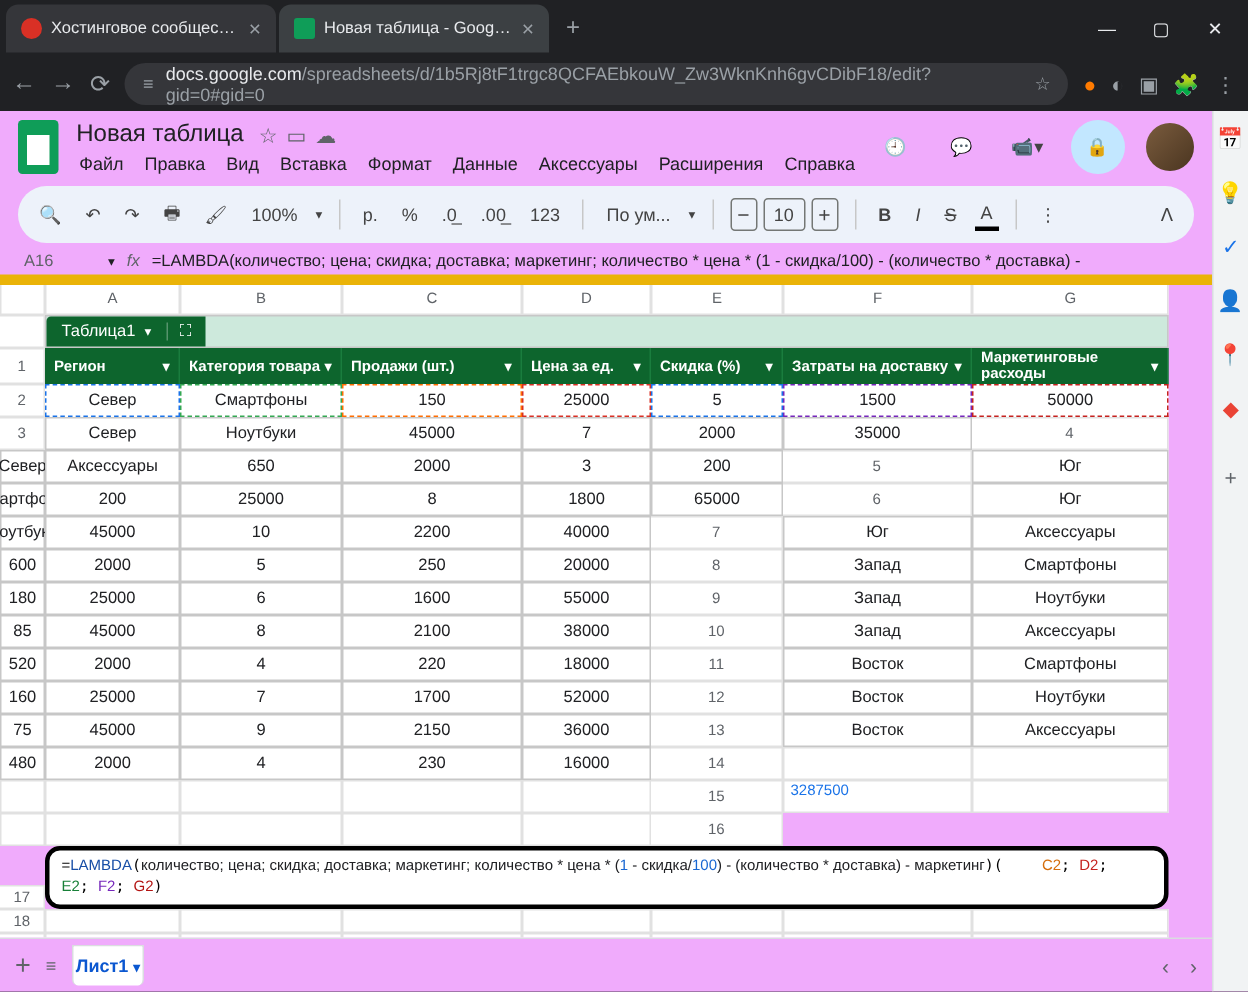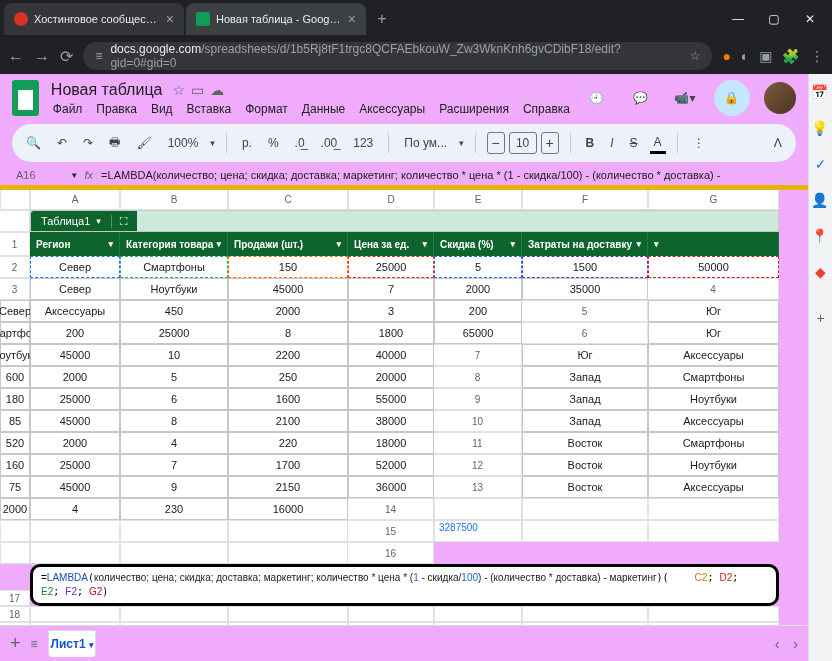--- a/index.html
+++ b/index.html
@@ -36,21 +36,21 @@
 .hdr-right { display: flex; gap: 14px; align-items: center; }
 .hdr-right .ico { width: 30px; height: 30px; border-radius: 15px; display: flex; align-items: center; justify-content: center; color: #444; cursor: pointer; }
 .share-btn { width: 36px; height: 36px; background: #c2e7ff; border-radius: 18px; display: flex; align-items: center; justify-content: center; cursor: pointer; }
 .avatar { width: 32px; height: 32px; border-radius: 16px; background: linear-gradient(135deg,#7a5c3e,#4a3520); }
 .toolbar { height: 38px; background: #edf2fa; border-radius: 20px; margin: 2px 12px 6px; display: flex; align-items: center; padding: 0 10px; gap: 8px; color: #444; font-size: 12px; }
 .toolbar .sep { width: 1px; height: 20px; background: #c7c7c7; margin: 0 3px; }
 .toolbar .tbtn { cursor: pointer; padding: 2px 4px; }
 .fontsize-box { display: flex; align-items: center; gap: 4px; }
 .fontsize-box .fs-btn { width: 18px; height: 22px; border: 1px solid #747775; border-radius: 3px; display: flex; align-items: center; justify-content: center; cursor: pointer; font-size: 14px; }
 .fontsize-box .fs-val { width: 28px; height: 22px; border: 1px solid #747775; border-radius: 3px; text-align: center; line-height: 20px; }
-.fxbar { display: flex; align-items: center; height: 22px; padding: 0 12px 4px; font-size: 11px; color: #202124; border-bottom: 5px solid #eab308; }
+.fxbar { display: flex; align-items: center; height: 22px; padding: 0 12px 4px; font-size: 11px; color: #202124; border-bottom: 7px solid #eab308; }
 .cellref { width: 60px; color: #5f6368; padding-left: 4px; }
 .fx-sym { font-style: italic; color: #5f6368; margin: 0 8px; }
 .fxtext { color: #202124; white-space: nowrap; overflow: hidden; }
 .grid-area { flex: 1; overflow: hidden; position: relative; }
 .grid { display: grid; grid-template-columns: 30px 90px 108px 120px 86px 88px 126px 131px; font-size: 11px; }
 .col-hdr { background: #fff; border: 1px solid #e1e1e1; border-top: none; text-align: center; height: 20px; line-height: 20px; color: #5f6368; font-size: 10px; }
 .row-hdr { background: #fff; border: 1px solid #e1e1e1; border-left: none; text-align: center; color: #5f6368; display: flex; align-items: center; justify-content: center; font-size: 10px; }
 .tablename-row { grid-column: 2 / 9; background: #cde9dc; height: 22px; display: flex; align-items: center; border: 1px solid #c7c7c7; }
 .tablename-chip { background: #0d652d; color: #fff; height: 100%; display: flex; align-items: center; padding: 0 10px; gap: 6px; border-radius: 3px 0 0 0; }
 .tablename-chip .chev { font-size: 9px; }
@@ -214,41 +214,42 @@
           </div>
           <div class="th">
             <span>Скидка (%)</span>
             <span class="chev">▾</span>
           </div>
           <div class="th">
             <span>Затраты на доставку</span>
             <span class="chev">▾</span>
           </div>
           <div class="th">
+            <span>Маркетинговые расходы</span>
             <span class="chev">▾</span>
           </div>
           <div class="row-hdr">2</div>
           <div class="td row2" style="border: 1px dashed rgb(26, 115, 232);">Север</div>
           <div class="td row2" style="border: 1px dashed rgb(52, 168, 83);">Смартфоны</div>
           <div class="td row2" style="border: 1px dashed rgb(255, 109, 1);">150</div>
           <div class="td row2" style="border: 1px dashed rgb(217, 48, 37);">25000</div>
           <div class="td row2" style="border: 1px dashed rgb(26, 115, 232);">5</div>
           <div class="td row2" style="border: 1px dashed rgb(118, 39, 187);">1500</div>
           <div class="td row2" style="border: 1px dashed rgb(197, 34, 31);">50000</div>
           <div class="row-hdr">3</div>
           <div class="td">Север</div>
           <div class="td">Ноутбуки</div>
           <div class="td">45000</div>
           <div class="td">7</div>
           <div class="td">2000</div>
           <div class="td">35000</div>
           <div class="row-hdr">4</div>
           <div class="td">Север</div>
           <div class="td">Аксессуары</div>
-          <div class="td">450</div>
+          <div class="td">650</div>
           <div class="td">2000</div>
           <div class="td">3</div>
           <div class="td">200</div>
           <div class="row-hdr">5</div>
           <div class="td">Юг</div>
           <div class="td">Смартфоны</div>
           <div class="td">200</div>
           <div class="td">25000</div>
           <div class="td">8</div>
           <div class="td">1800</div>
@@ -304,20 +305,21 @@
           <div class="td">Восток</div>
           <div class="td">Ноутбуки</div>
           <div class="td">75</div>
           <div class="td">45000</div>
           <div class="td">9</div>
           <div class="td">2150</div>
           <div class="td">36000</div>
           <div class="row-hdr">13</div>
           <div class="td">Восток</div>
           <div class="td">Аксессуары</div>
+          <div class="td">480</div>
           <div class="td">2000</div>
           <div class="td">4</div>
           <div class="td">230</div>
           <div class="td">16000</div>
           <div class="row-hdr">14</div>
           <div class="empty"></div>
           <div class="empty"></div>
           <div class="empty"></div>
           <div class="empty"></div>
           <div class="empty"></div>

